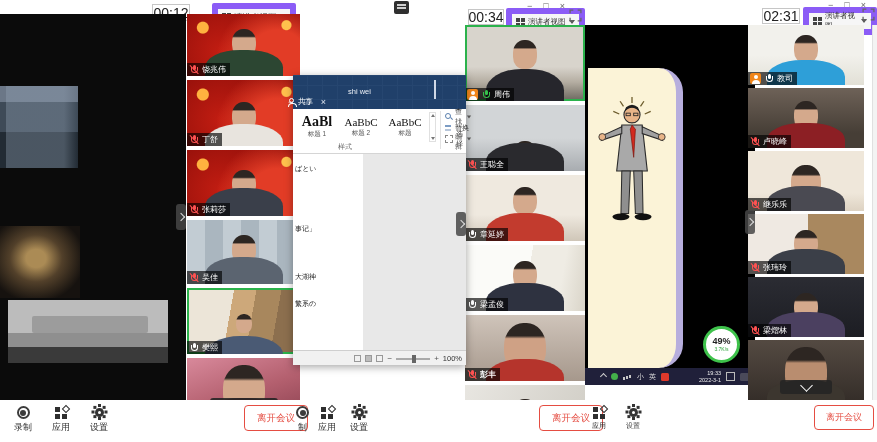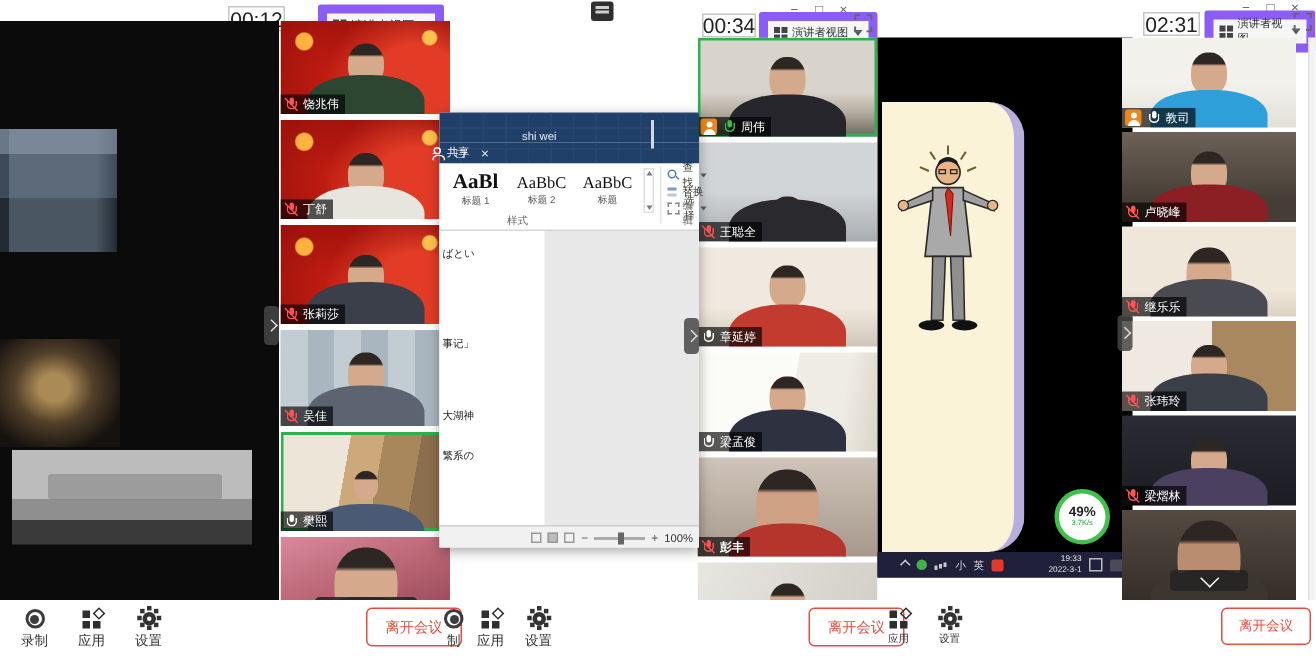--- a/index.html
+++ b/index.html
@@ -318,21 +318,21 @@
     <span class="caret"></span>
   </div>
   <svg class="abs fsicon" style="left:569px;top:9px;" width="13" height="13" viewBox="0 0 12 12">
     <path d="M1 4V1h3M8 1h3v3M11 8v3H8M4 11H1V8" fill="none" stroke="#666" stroke-width="1.2"></path>
   </svg>
   <div class="abs handle" style="left:456px;top:212px;width:10px;height:24px;">
     <span class="chev-r"></span>
   </div>
 
   <div class="abs strip" style="left:465px;top:25px;width:120px;height:375px;gap:4px;">
-    <div class="tile t-neutral speaking" style="height:66px;">
+    <div class="tile t-neutral speaking" style="height:76px;">
       <div class="person" style="--cloth:#26262c;--hy:20%;"></div>
       <div class="namebar">
         <span class="host"></span>
         <span class="mic green"><i></i></span>
         <span class="pname">周伟</span>
       </div>
     </div>
     <div class="tile t-gray" style="height:66px;">
       <div class="person" style="--cloth:#2a2a2e;--skin:#2d2622;--hy:55%;"></div>
       <div class="namebar">

